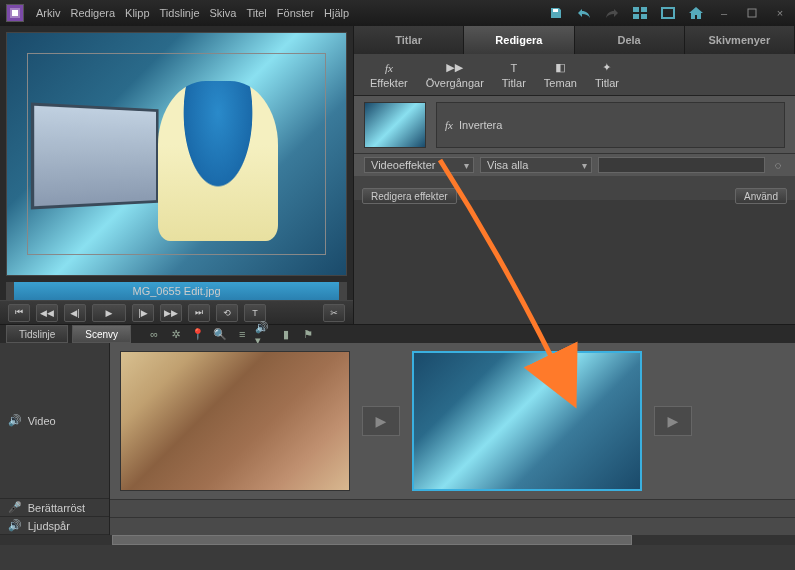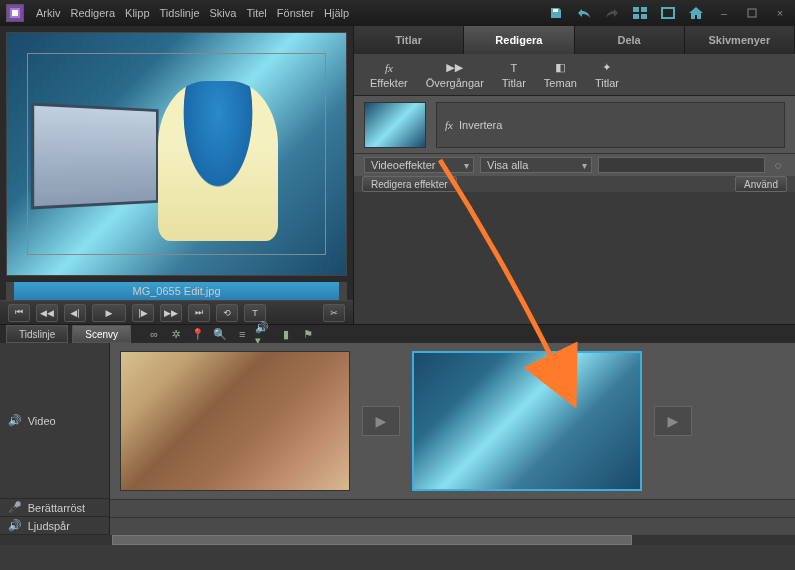--- a/index.html
+++ b/index.html
@@ -37,21 +37,21 @@
 .thumb{width:62px;height:46px;background:linear-gradient(135deg,#1a4a6a,#8ae0f0,#1a4a6a);border:1px solid #333}
 .fx-applied{flex:1;height:46px;background:#4a4a4a;border:1px solid #333;display:flex;align-items:center;padding:0 8px;gap:6px;font-size:10px}
 .filter-row{height:22px;display:flex;gap:6px;padding:3px 10px;background:#555}
 .dropdown{height:16px;background:#444;border:1px solid #666;display:flex;align-items:center;padding:0 6px;font-size:10px;cursor:pointer;position:relative}
 .dropdown::after{content:"▾";position:absolute;right:4px;color:#aaa}
 .search{flex:1;height:16px;background:#3a3a3a;border:1px solid #666}
 .fx-grid{flex:1;background:#555;padding:8px 10px;display:flex;flex-direction:column;gap:4px;overflow:hidden}
 .fx-item{width:62px;display:flex;flex-direction:column;align-items:center;gap:2px;cursor:pointer}
 .fx-item .fthumb{width:62px;height:42px;background:linear-gradient(160deg,#d0c0a0 0%,#e0d0b0 40%,#8ab0d0 60%,#6a90b0 100%);border:1px solid #333}
 .fx-item span{font-size:9px;color:#ccc}
-.fx-footer{height:16px;display:flex;align-items:flex-start;background:#444;padding:0 8px;gap:6px}
+.fx-footer{height:16px;display:flex;align-items:flex-start;background:#444;padding:12px 8px;gap:6px}
 .small-btn{height:16px;padding:0 8px;background:linear-gradient(#555,#3a3a3a);border:1px solid #666;border-radius:2px;font-size:10px;cursor:pointer;display:flex;align-items:center}
 .bottom{height:220px;background:#3a3a3a;border-top:1px solid #1a1a1a;display:flex;flex-direction:column}
 .btabs{height:22px;display:flex;align-items:center;background:#2a2a2a;padding:0 6px;gap:4px}
 .btab{height:18px;padding:0 12px;display:flex;align-items:center;background:linear-gradient(#4a4a4a,#333);border:1px solid #555;cursor:pointer;font-size:10px}
 .btab.active{background:linear-gradient(#666,#4a4a4a);color:#fff}
 .btool{width:18px;height:16px;display:flex;align-items:center;justify-content:center;cursor:pointer;font-size:11px;color:#9a9}
 .storyboard{flex:1;display:flex;background:#4a4a4a}
 .track-labels{width:110px;background:#3a3a3a;border-right:1px solid #222;display:flex;flex-direction:column}
 .track-label{display:flex;align-items:center;padding:0 8px;gap:6px;border-bottom:1px solid #2a2a2a;font-size:10px;color:#bbb}
 .track-label.video{flex:1}

